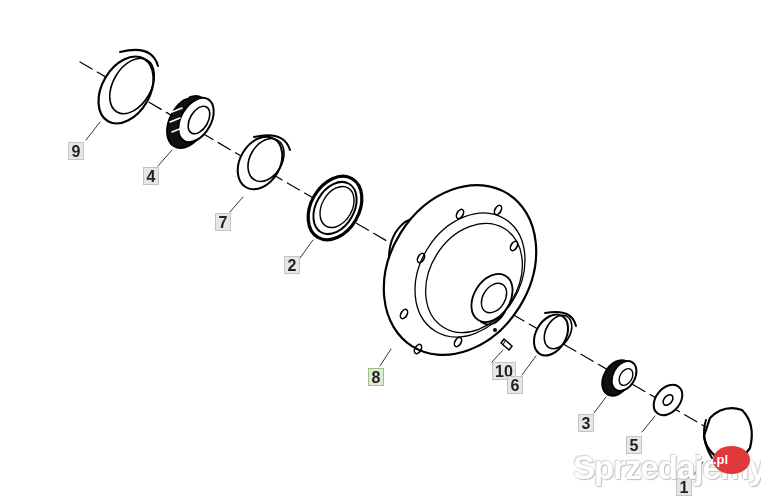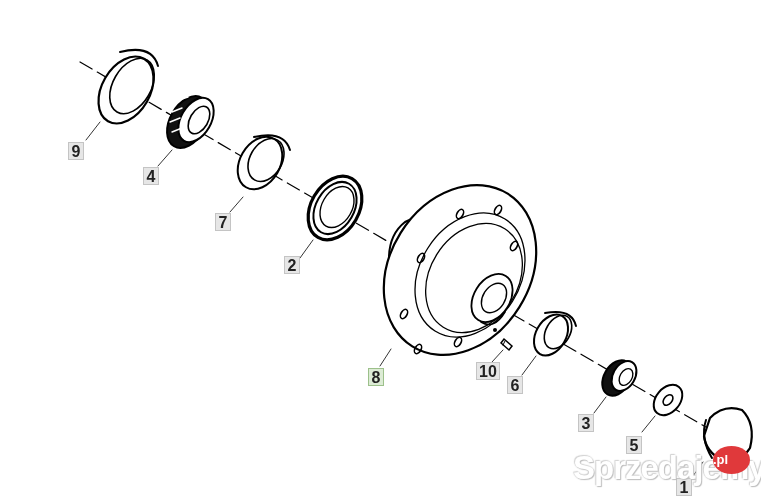--- a/index.html
+++ b/index.html
@@ -114,21 +114,21 @@
     </g>
     <line x1="703" y1="462" x2="693" y2="476" stroke-width="0.8"></line>
   </g>
 </svg>
 
 <div class="callout" style="left:68px;top:142px;">9</div>
 <div class="callout" style="left:143px;top:167px;">4</div>
 <div class="callout" style="left:215px;top:213px;">7</div>
 <div class="callout" style="left:284px;top:256px;">2</div>
 <div class="callout hl" style="left:368px;top:368px;">8</div>
-<div class="callout" style="left:476px;top:362px;">10</div>
+<div class="callout" style="left:492px;top:362px;">10</div>
 <div class="callout" style="left:507px;top:376px;">6</div>
 <div class="callout" style="left:578px;top:414px;">3</div>
 <div class="callout" style="left:626px;top:436px;">5</div>
 <div class="callout" style="left:676px;top:478px;">1</div>
 
 <div class="watermark">
   <span class="wm-text">Sprzedajemy</span>
   <span class="wm-badge">.pl</span>
 </div>
 

